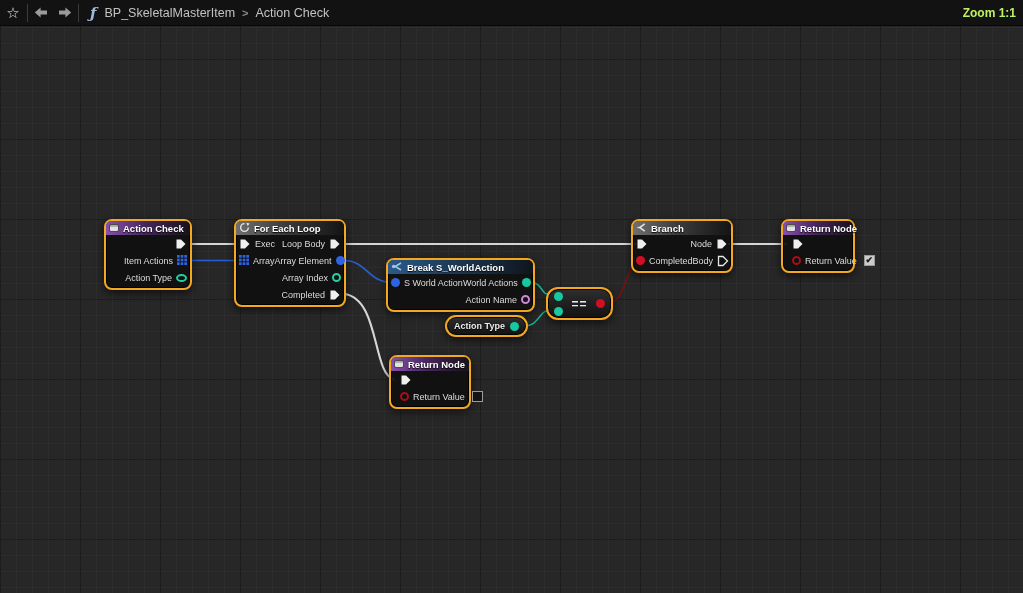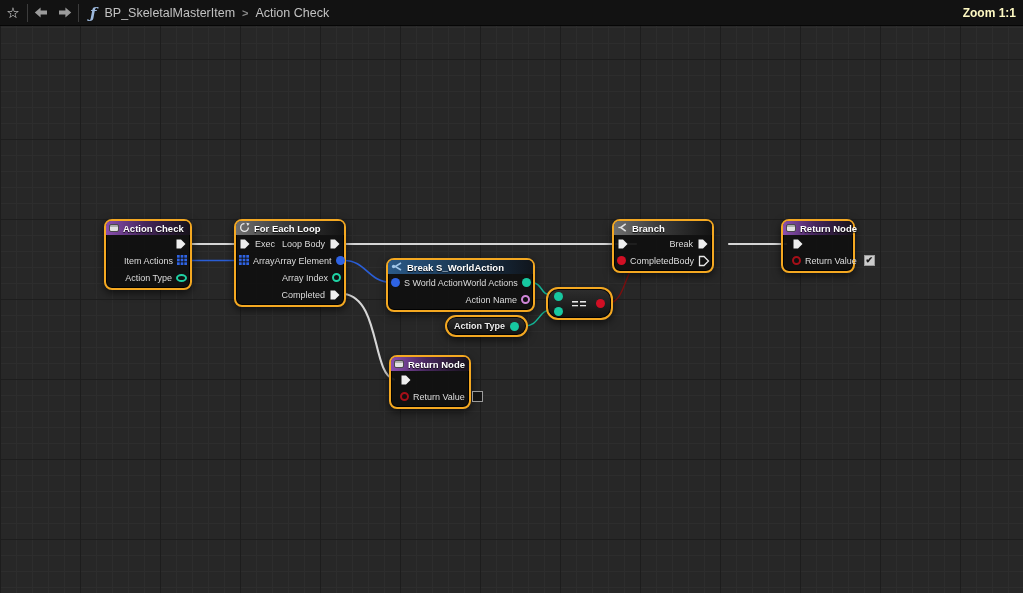--- a/index.html
+++ b/index.html
@@ -11,21 +11,21 @@
   
   .toolbar { position:absolute; top:0; left:0; right:0; height:26px; background:#121212;
              display:flex; align-items:center; border-bottom:1px solid #060606; z-index:5; }
   .tb-star { width:26px; text-align:center; color:#e4e4e4; font-size:15px; cursor:pointer; }
   .tb-sep { width:1px; height:18px; background:#3c3c3c; margin:0 1px; }
   .tb-btn { width:24px; height:22px; display:flex; align-items:center; justify-content:center; cursor:pointer; }
   .tb-fn { margin:0 8px 0 10px; font-family:"DejaVu Serif", serif; font-style:italic; font-weight:bold;
            font-size:15px; color:#9db9dd; }
   .crumb { color:#c2c2c2; font-size:12.5px; }
   .crumb-sep { color:#8a8a8a; font-size:11px; font-weight:bold; margin:0 7px; }
-  .tb-zoom { margin-left:auto; padding-right:7px; color:#fef9c3; font-size:12px; font-weight:bold; }
+  .tb-zoom { margin-left:auto; padding-right:7px; color:#bef264; font-size:12px; font-weight:bold; }
 
   
   .graph { position:absolute; top:26px; left:0; width:1023px; height:567px; overflow:hidden;
            background-color:#272727;
            background-image:
              linear-gradient(#1d1d1d 1px, transparent 1px),
              linear-gradient(90deg, #1d1d1d 1px, transparent 1px),
              linear-gradient(#2d2d2d 1px, transparent 1px),
              linear-gradient(90deg, #2d2d2d 1px, transparent 1px);
            background-size:80px 80px, 80px 80px, 16px 16px, 16px 16px;
@@ -278,41 +278,41 @@
 
     <div class="pill op-node" style="left:546px; top:261px; width:67px; height:33px;">
       <div class="op-inputs">
         <span class="pc pc-fill-teal"></span>
         <span class="pc pc-fill-teal"></span>
       </div>
       <span class="op-sign">==</span>
       <span class="pc pc-fill-red"></span>
     </div>
 
-    <div class="node" style="left:612px; top:193px; width:102px;">
+    <div class="node" style="left:631px; top:193px; width:102px;">
       <div class="node-header hdr-gray">
         <span>
           <svg width="11" height="11" viewBox="0 0 12 12">
               <path d="M9.5,2 L4,6 L9.5,10" fill="none" stroke="#e0e0e0" stroke-width="1.7"></path>
               <path d="M4,6 H1.5" stroke="#e0e0e0" stroke-width="1.4"></path>
             </svg>
         </span>
         <span>Branch</span>
       </div>
       <div class="node-body">
         <div class="pin-row row-split">
           <div class="pin">
             <span class="exec-pin">
               <svg width="12" height="12" viewBox="0 0 12 12">
                   <path d="M1.5,1.5 H6 L10.5,6 L6,10.5 H1.5 Z" fill="#efefef"></path>
                 </svg>
             </span>
           </div>
           <div class="pin">
-            <span class="pin-label">Break</span>
+            <span class="pin-label">Node</span>
             <span class="exec-pin">
               <svg width="12" height="12" viewBox="0 0 12 12">
                   <path d="M1.5,1.5 H6 L10.5,6 L6,10.5 H1.5 Z" fill="#efefef"></path>
                 </svg>
             </span>
           </div>
         </div>
         <div class="pin-row row-split">
           <div class="pin">
             <span class="pc pc-fill-red"></span>

